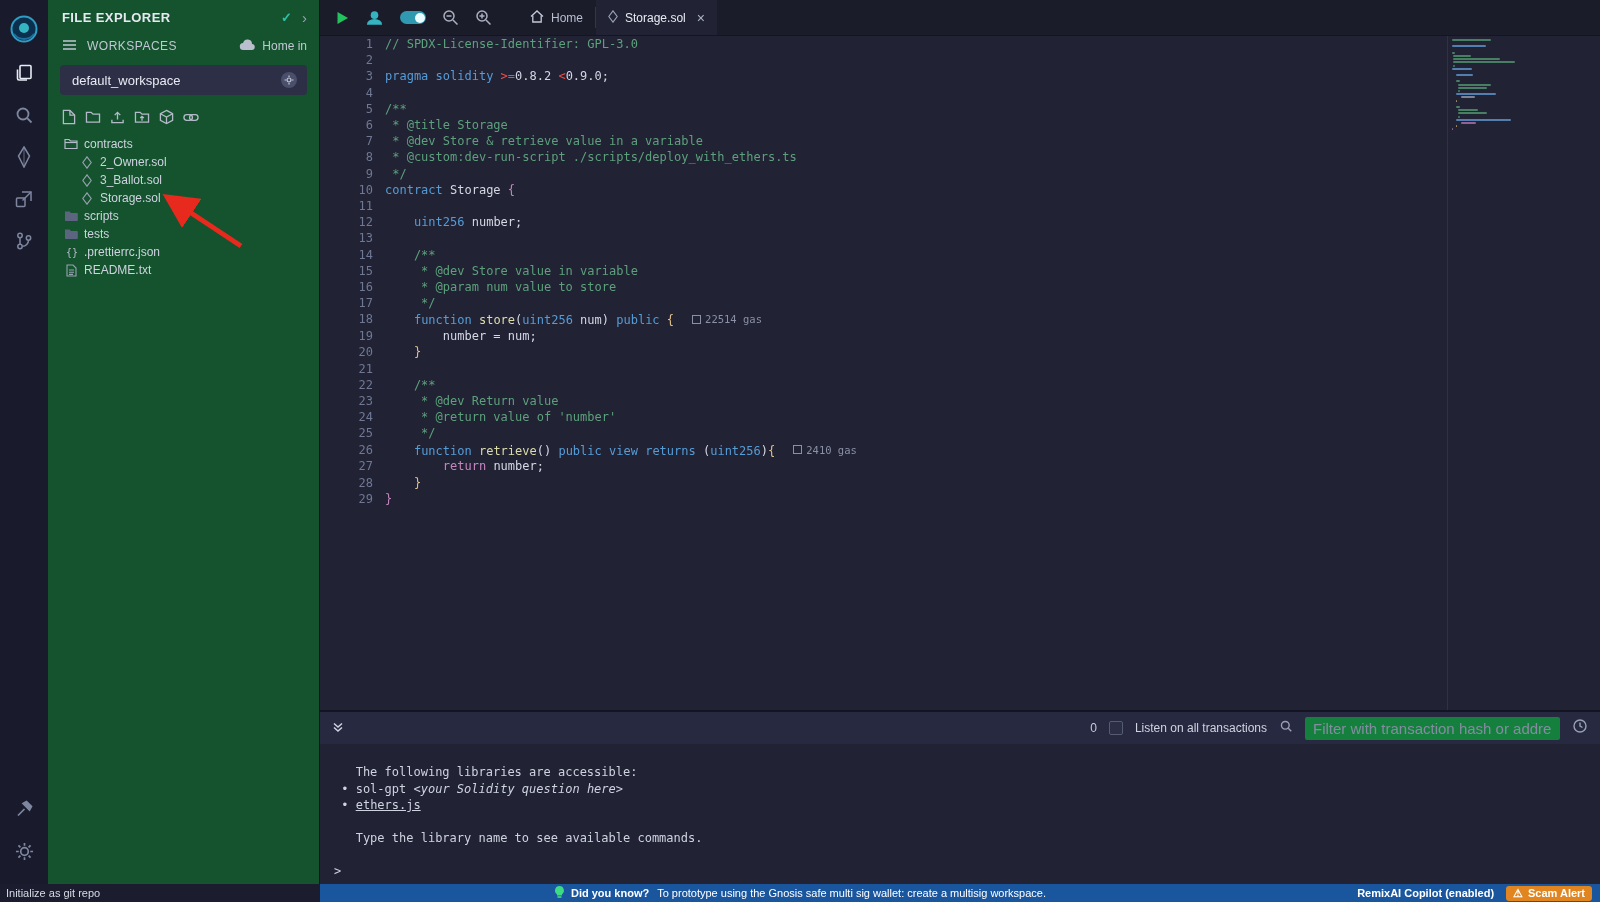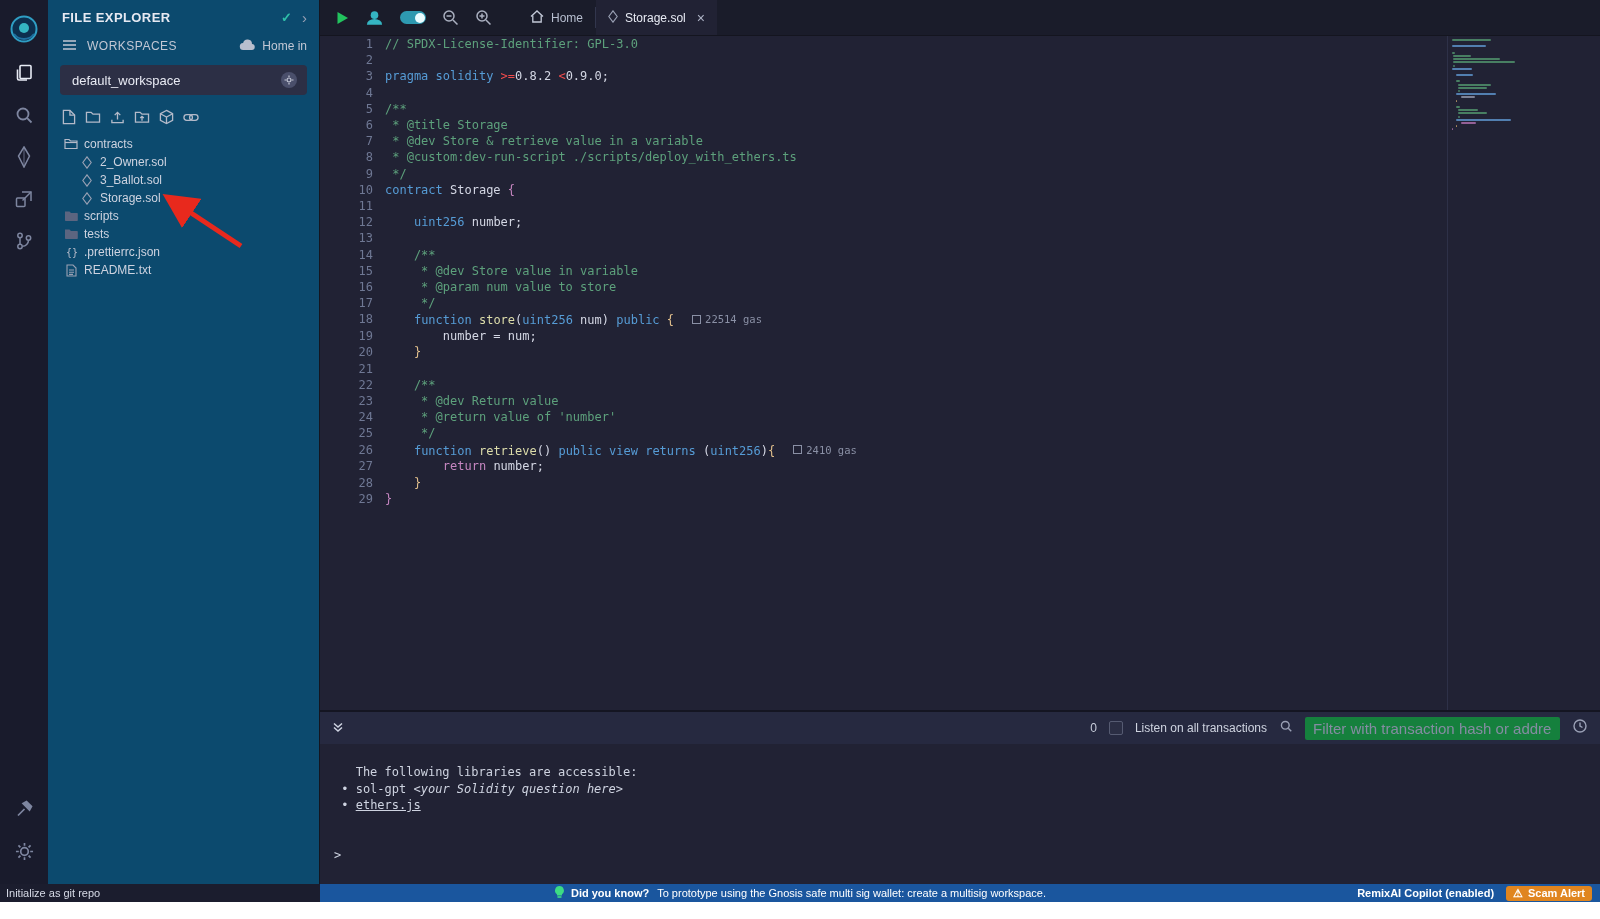--- a/index.html
+++ b/index.html
@@ -6,21 +6,21 @@
   body { margin:0; background:#ffffff; font-family:"Liberation Sans", sans-serif; }
   .app { position:relative; width:1600px; height:902px; background:#222336; overflow:hidden; }
 
   
   .rail { position:absolute; left:0; top:0; width:48px; height:884px; background:#191b2c; display:flex; flex-direction:column; align-items:center; padding:6px 0 12px; }
   .ric { width:48px; height:42px; display:flex; align-items:center; justify-content:center; cursor:pointer; }
   .ric.logo { height:46px; }
   .ric.push-down { margin-top:auto; }
 
   
-  .panel { position:absolute; left:48px; top:0; width:272px; height:884px; background:#0c4a6e; border-right:1px solid #14151f; }
+  .panel { position:absolute; left:48px; top:0; width:272px; height:884px; background:#14532d; border-right:1px solid #14151f; }
   .panel-header { display:flex; align-items:center; padding:10px 12px 6px 14px; }
   .panel-title { flex:1; font-size:13px; font-weight:700; letter-spacing:.4px; color:#e6e9f2; }
   .ph-check { color:#2fbfa9; font-size:13px; font-weight:700; margin-right:10px; }
   .ph-chev { color:#9aa1b5; font-size:15px; line-height:1; }
   .ws-row { display:flex; align-items:center; padding:6px 12px 6px 14px; }
   .ws-label { font-size:12px; color:#c2c7d4; letter-spacing:.5px; margin-left:10px; flex:1; }
   .signin { display:flex; align-items:center; gap:6px; font-size:12px; color:#c2c7d4; cursor:pointer; }
   .ws-select { margin:4px 12px 10px; height:30px; background:#2c2f45; border-radius:4px; display:flex; align-items:center; padding:0 10px 0 12px; cursor:pointer; }
   .ws-name { flex:1; font-size:13px; color:#e9ebf4; }
   .ws-gear { width:16px; height:16px; border-radius:50%; background:#4a4f6b; display:flex; align-items:center; justify-content:center; }
@@ -514,20 +514,21 @@
                 <circle cx="8" cy="8" r="6"></circle>
                 <path d="M8 4.5 V8 l2.5 1.5"></path>
               </svg></span>
         </div>
       </div>
       <div class="term-body">
           <div class="t-line"><span>   The following libraries are accessible:</span></div>
           <div class="t-line"><span> • sol-gpt </span><span class="t-i">&lt;your Solidity question here&gt;</span></div>
           <div class="t-line"><span> • </span><span class="t-link">ethers.js</span></div>
           <div class="t-line">&nbsp;</div>
+          <div class="t-line"><span>   Type the library name to see available commands.</span></div>
           <div class="t-line">&nbsp;</div>
           <div class="t-line"><span>&gt;</span></div>
         </div>
     </div>
 
   </div>
 
   <div class="statusbar">
     <div class="sb-left">
         <span>Initialize as git repo</span>

